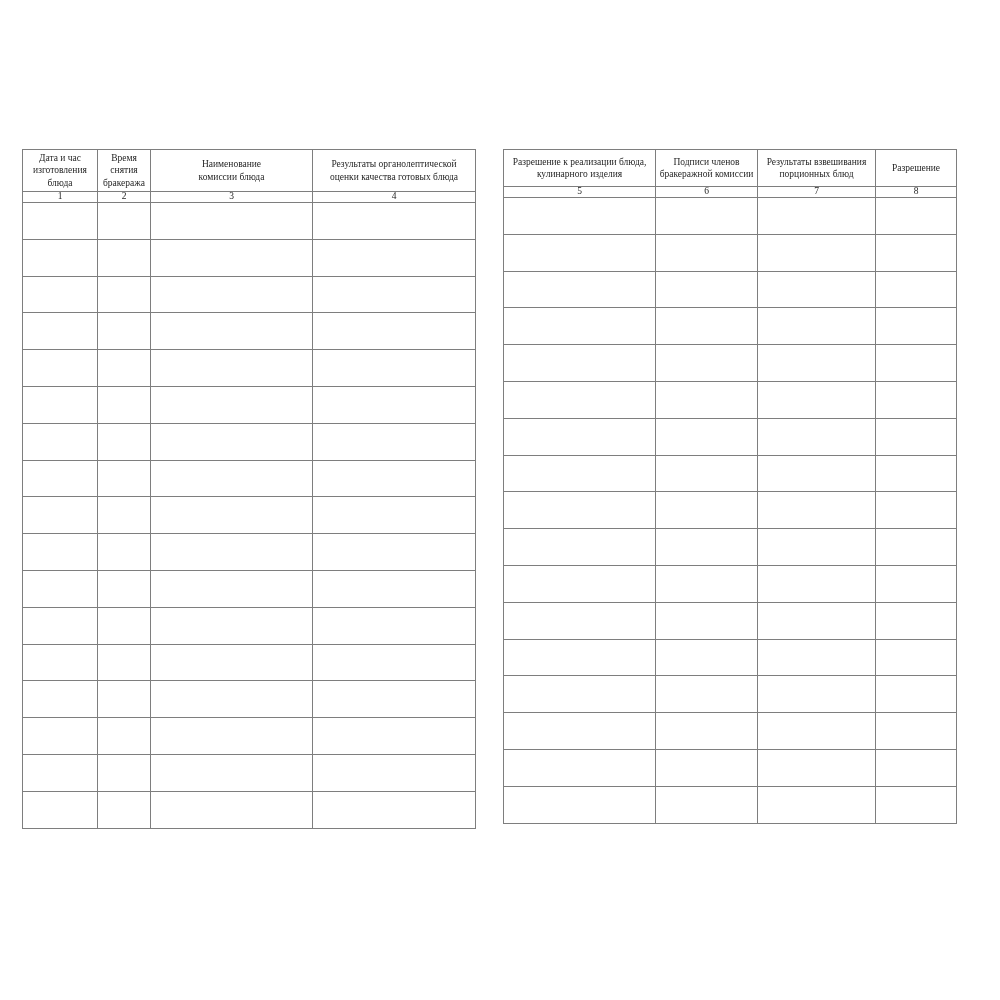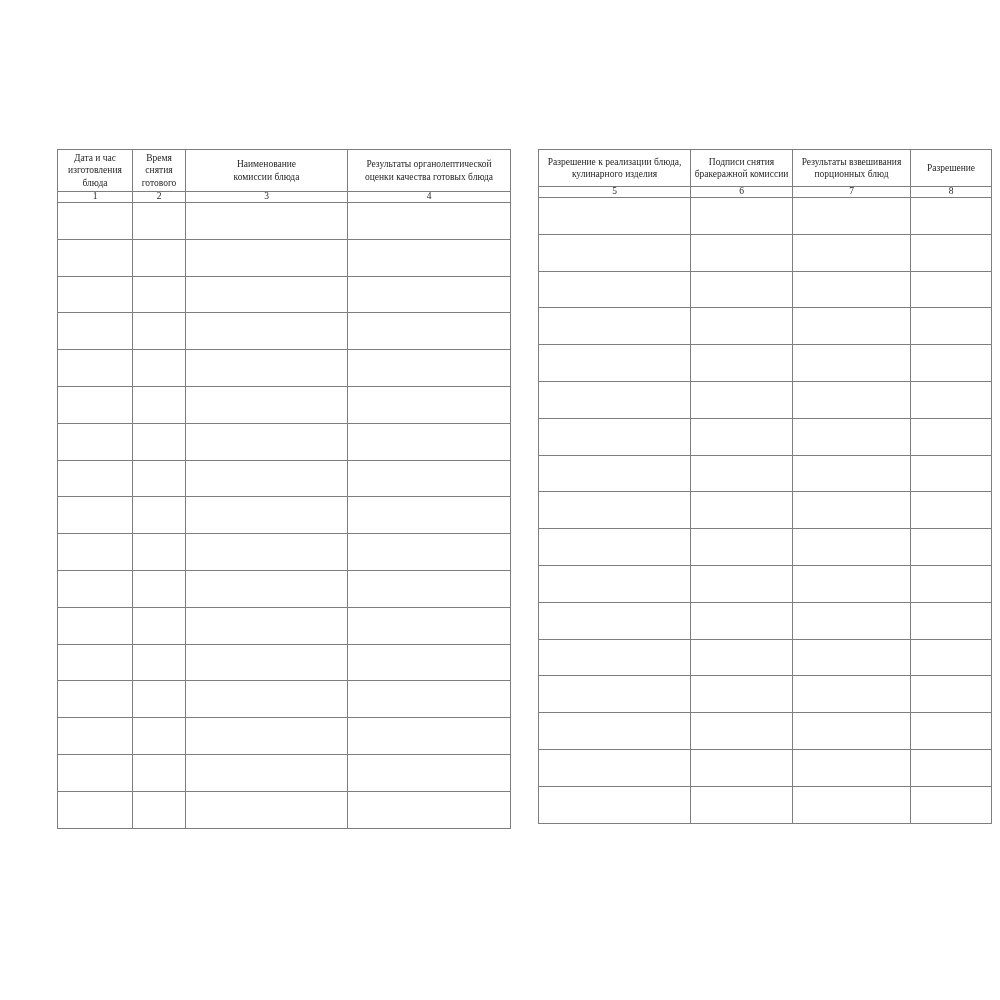--- a/index.html
+++ b/index.html
@@ -17,21 +17,20 @@
     overflow: hidden;
   }
   table.journal-table {
     position: absolute;
     top: 149px;
     width: 453px;
     border-collapse: collapse;
     table-layout: fixed;
     background: #ffffff;
     border: 1.5px solid #4f4f4f;
-    margin-left: 35px;
   }
   table.journal-table th,
   table.journal-table td {
     border: 1px solid #7e7e7e;
     margin: 0;
   }
   table.left-table  { left: 22px; }
   table.right-table { left: 503px; }
 
   tr.header-row th {
@@ -72,21 +71,21 @@
       <col style="width:162px">
       <col style="width:163px">
     </colgroup>
     <thead>
       <tr class="header-row">
         <th>Дата и час
 изготовления
 блюда</th>
         <th>Время
 снятия
-готового</th>
+бракеража</th>
         <th>Наименование
 комиссии блюда</th>
         <th>Результаты органолептической
 оценки качества готовых блюда</th>
       </tr>
       <tr class="number-row">
         <td>1</td>
         <td>2</td>
         <td>3</td>
         <td>4</td>
@@ -202,21 +201,21 @@
     <colgroup>
       <col style="width:152px">
       <col style="width:102px">
       <col style="width:118px">
       <col style="width:81px">
     </colgroup>
     <thead>
       <tr class="header-row">
         <th>Разрешение к реализации блюда,
 кулинарного изделия</th>
-        <th>Подписи снятия
+        <th>Подписи членов
 бракеражной комиссии</th>
         <th>Результаты взвешивания
 порционных блюд</th>
         <th>Разрешение</th>
       </tr>
       <tr class="number-row">
         <td>5</td>
         <td>6</td>
         <td>7</td>
         <td>8</td>

